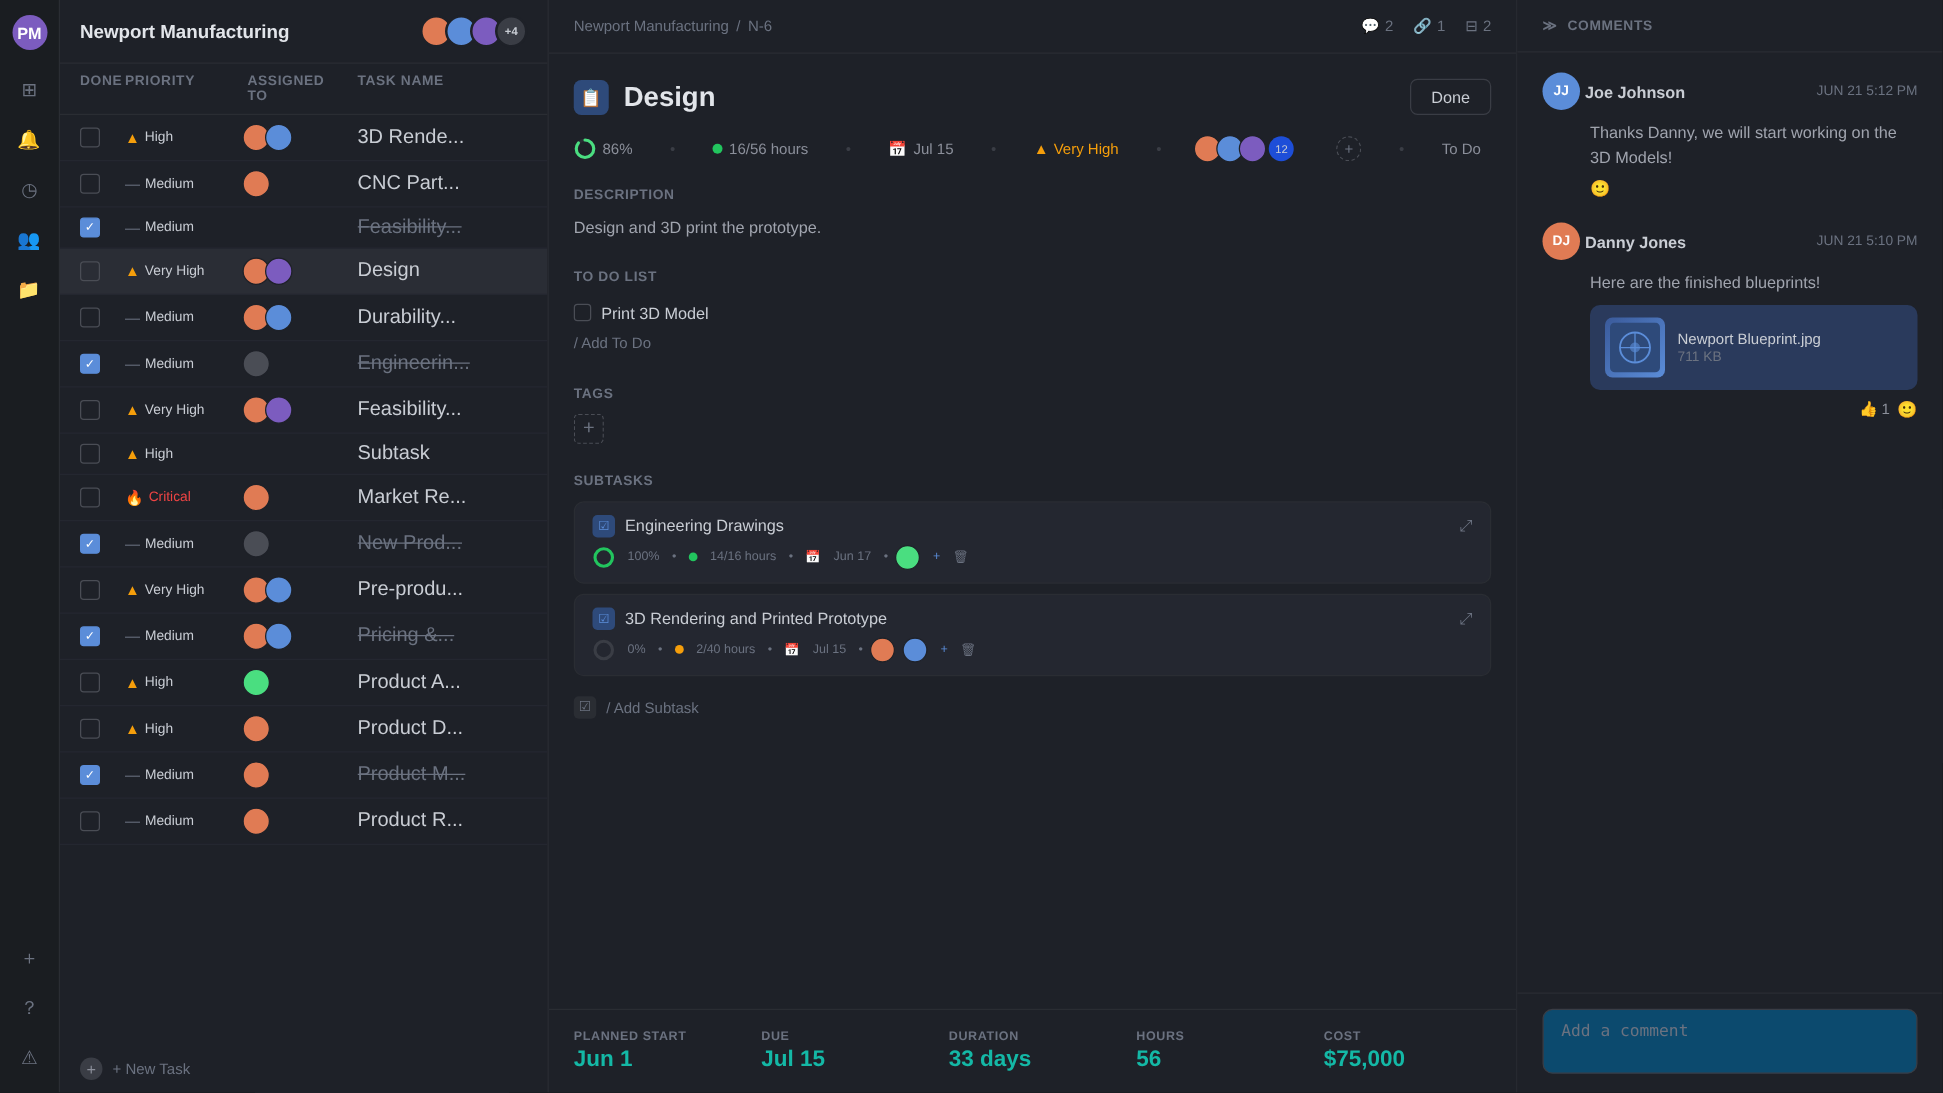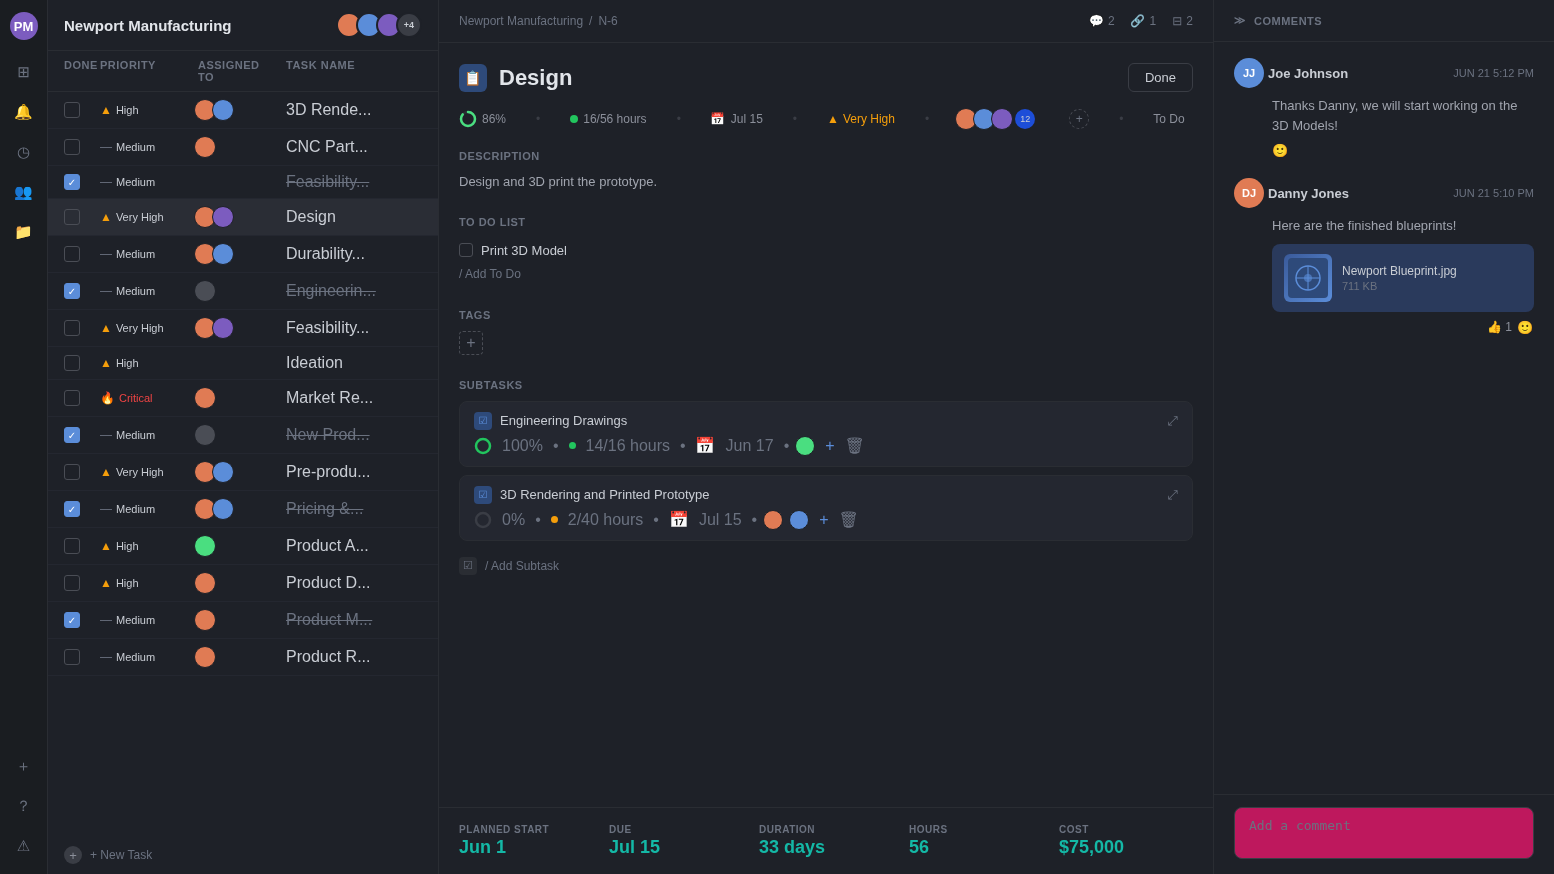--- a/index.html
+++ b/index.html
@@ -94,21 +94,21 @@
 
     .tags-section { margin-bottom: 24px; }
     .add-tag-btn { width: 24px; height: 24px; border: 1.5px dashed #4a4d55; border-radius: 4px; display: flex; align-items: center; justify-content: center; color: #6b7280; cursor: pointer; font-size: 16px; }
 
     .subtasks-section { margin-bottom: 24px; }
     .subtask-item { border: 1px solid #2a2d33; border-radius: 8px; padding: 10px 14px; margin-bottom: 8px; background: #242730; }
     .subtask-header { display: flex; align-items: center; gap: 8px; margin-bottom: 6px; }
     .subtask-icon { width: 18px; height: 18px; background: #2e4a7a; border-radius: 4px; display: flex; align-items: center; justify-content: center; color: #5b8dd9; font-size: 10px; flex-shrink: 0; }
     .subtask-name { font-size: 13px; color: #c9cdd4; font-weight: 500; flex: 1; }
     .subtask-ext { color: #6b7280; cursor: pointer; margin-left: auto; }
-    .subtask-meta { display: flex; align-items: center; gap: 10px; font-size: 16px; color: #6b7280; }
+    .subtask-meta { display: flex; align-items: center; gap: 10px; font-size: 10px; color: #6b7280; }
     .green-dot { width: 7px; height: 7px; border-radius: 50%; background: #22c55e; }
     .orange-dot { width: 7px; height: 7px; border-radius: 50%; background: #f59e0b; }
     .subtask-add { display: flex; align-items: center; gap: 8px; padding: 8px 0; color: #6b7280; font-size: 12px; cursor: pointer; }
 
     .footer-meta { border-top: 1px solid #2a2d33; padding: 16px 20px; display: grid; grid-template-columns: repeat(5, 1fr); gap: 16px; flex-shrink: 0; }
     .footer-col { }
     .footer-label { font-size: 10px; color: #6b7280; text-transform: uppercase; font-weight: 600; letter-spacing: 0.5px; margin-bottom: 2px; }
     .footer-value { font-size: 18px; font-weight: 700; color: #14b8a6; }
 
     
@@ -130,21 +130,21 @@
     .attachment { display: flex; align-items: center; gap: 10px; background: #2a3a5c; border-radius: 8px; padding: 10px 12px; margin-left: 38px; cursor: pointer; }
     .attachment-thumb { width: 48px; height: 48px; border-radius: 6px; background: linear-gradient(135deg, #3a5a9a, #5b8dd9); display: flex; align-items: center; justify-content: center; flex-shrink: 0; overflow: hidden; }
     .attachment-info { flex: 1; }
     .attachment-name { font-size: 12px; color: #c9cdd4; font-weight: 500; }
     .attachment-size { font-size: 11px; color: #6b7280; margin-top: 2px; }
 
     .comment-reactions { display: flex; align-items: center; gap: 6px; padding-left: 38px; }
     .reaction { display: flex; align-items: center; gap: 3px; font-size: 12px; color: #8b8f9a; cursor: pointer; }
 
     .comment-input-area { padding: 12px 20px; border-top: 1px solid #2a2d33; }
-    .comment-input { width: 100%; background: #be185d; border: 1px solid #3a3d45; border-radius: 8px; padding: 10px 14px; color: #c9cdd4; font-size: 13px; outline: none; resize: none; }
+    .comment-input { width: 100%; background: #0c4a6e; border: 1px solid #3a3d45; border-radius: 8px; padding: 10px 14px; color: #c9cdd4; font-size: 13px; outline: none; resize: none; }
     .comment-input::placeholder { color: #6b7280; }
 
     
     ::-webkit-scrollbar { width: 5px; height: 5px; }
     ::-webkit-scrollbar-track { background: transparent; }
     ::-webkit-scrollbar-thumb { background: #3a3d45; border-radius: 3px; }
 
     .todo-colored-box { width: 12px; height: 12px; background: #22c55e; border-radius: 2px; flex-shrink: 0; }
   </style>
 </head>
@@ -244,21 +244,21 @@
           <div class="small-avatar sa1"></div>
           <div class="small-avatar sa3"></div>
         </div>
       <div class="task-name">Feasibility...</div>
     </div>
 
     <div class="task-row">
       <div class="checkbox"></div>
       <div class="priority-badge p-high"><span class="priority-up">▲</span> High</div>
       <div class="assigned-avatars"></div>
-      <div class="task-name">Ideation</div>
+      <div class="task-name">Subtask</div>
     </div>
 
     <div class="task-row">
       <div class="checkbox"></div>
       <div class="priority-badge p-critical"><span class="priority-fire">🔥</span> Critical</div>
       <div class="assigned-avatars">
           <div class="small-avatar sa1"></div>
         </div>
       <div class="task-name">Market Re...</div>
     </div>

